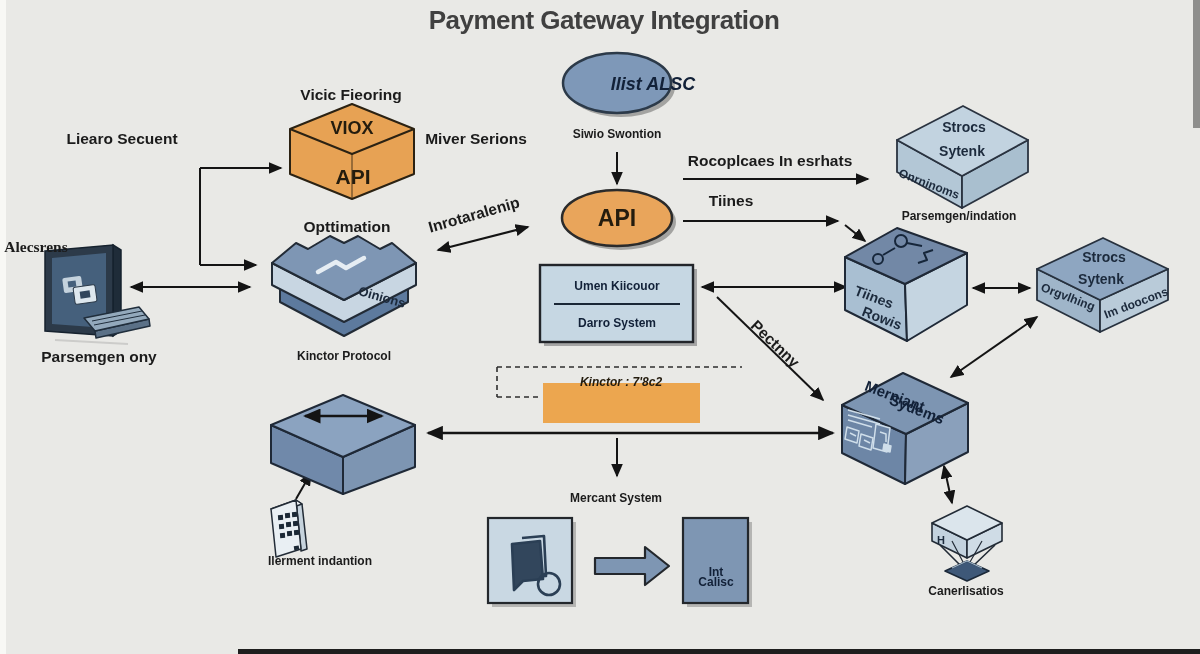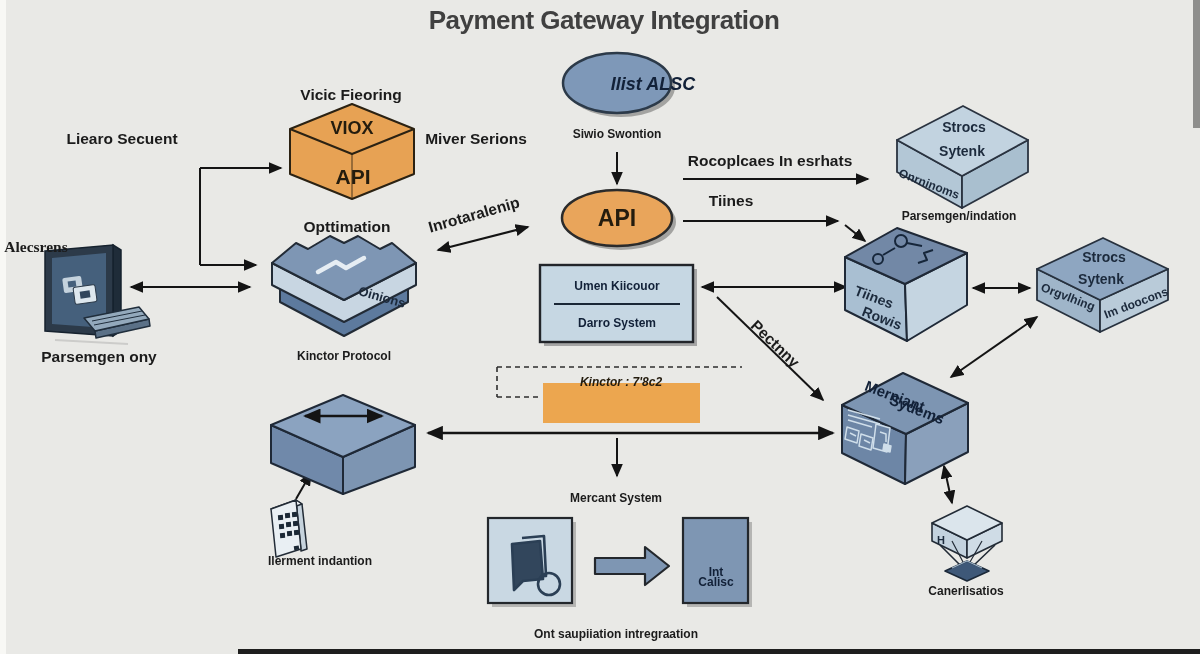--- a/index.html
+++ b/index.html
@@ -258,21 +258,20 @@
 <div class="lbl s17 deepnavy" style="left:617px;top:323px;text-align:right;">Darro System</div>
 
 <div class="lbl r44" style="left:775px;top:344px;">Pectnny</div>
 <div class="lbl s17 brown" style="left:621px;top:382px;font-style:italic;">Kinctor : 7'8c2</div>
 <div class="lbl s17" style="left:616px;top:498px;">Mercant System</div>
 
 <div class="lbl r21 deepnavy" style="left:895px;top:396px;font-size:15px;">Merniant</div>
 <div class="lbl r21 deepnavy" style="left:917px;top:409px;font-size:15px;">Sydems</div>
 
 <div class="lbl s17" style="left:320px;top:561px;">Ilerment indantion</div>
-<div class="lbl s17" style="left:616px;top:634px;">Ont saupiiation intregraation</div>
 
 <div class="lbl s16 deepnavy" style="left:716px;top:566px;margin-top:16px;">Calisc</div>
 <div class="lbl s16 deepnavy" style="left:716px;top:572px;">Int</div>
 
 <div class="lbl s16" style="left:966px;top:591px;">Canerlisatios</div>
 <div class="lbl s11 navy" style="left:941px;top:540px;">H</div>
 
 </div>
 
 </body></html>

